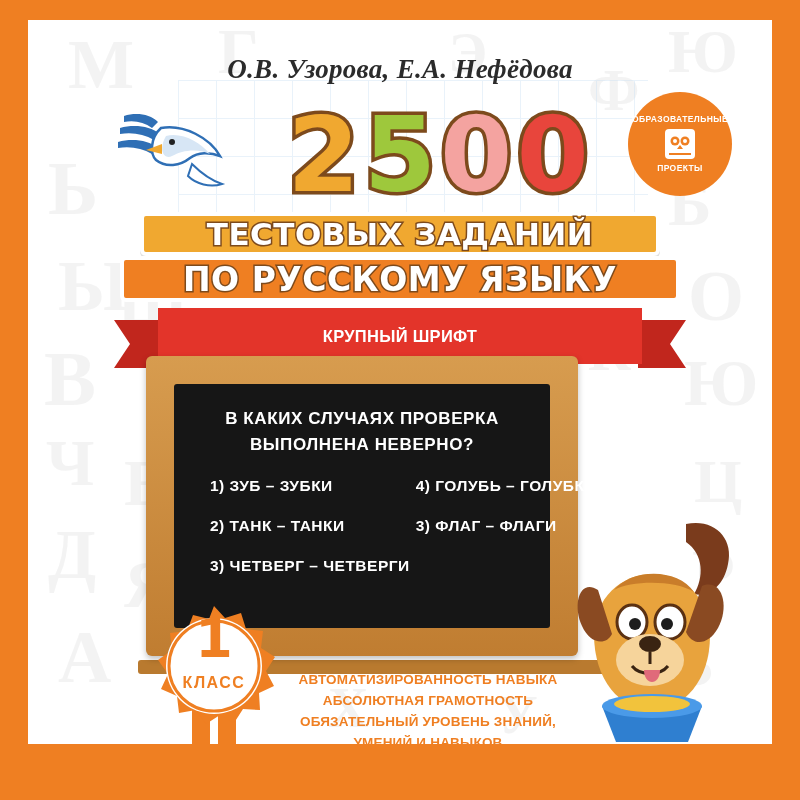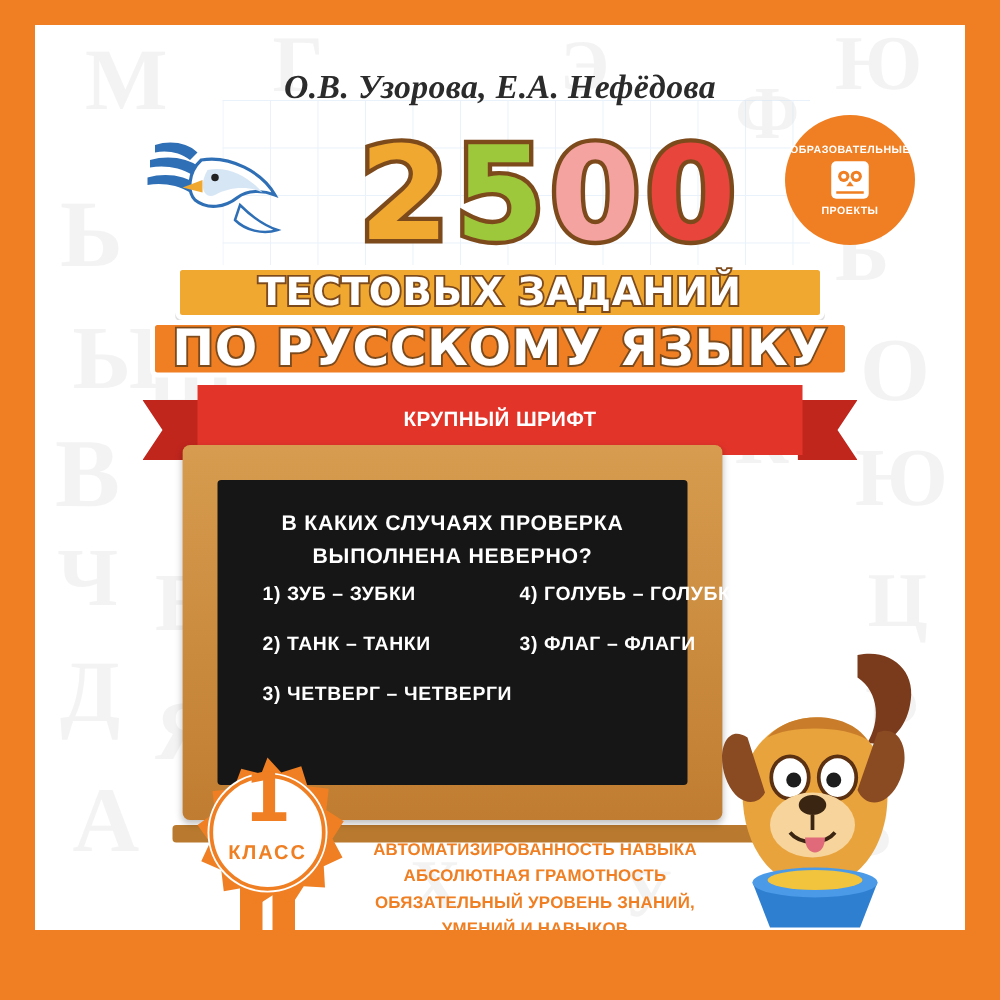--- a/index.html
+++ b/index.html
@@ -186,21 +186,21 @@
     border: 4px solid #ffffff;
     border-radius: 6px;
     box-sizing: border-box;
     display: flex;
     align-items: center;
     justify-content: center;
   }
   .title2 span {
     font-family: "DejaVu Sans", sans-serif;
     font-weight: bold;
-    font-size: 40px;
+    font-size: 33px;
     color: #ffffff;
     -webkit-text-stroke: 3px #7d4a1c;
     paint-order: stroke fill;
     letter-spacing: 0.5px;
   }
   
   .ribbon {
     position: absolute;
     left: 130px;
     top: 288px;
@@ -258,21 +258,21 @@
     position: relative;
   }
   .board-q {
     text-align: center;
     font-weight: bold;
     font-size: 17px;
     line-height: 1.5;
     letter-spacing: 0.6px;
   }
   .board-items {
-    margin-top: 10px;
+    margin-top: 20px;
     display: grid;
     grid-template-columns: 1fr 1fr;
     row-gap: 22px;
     column-gap: 6px;
     padding: 0 18px;
   }
   .board-items div {
     font-weight: bold;
     font-size: 15.5px;
     letter-spacing: 0.5px;

